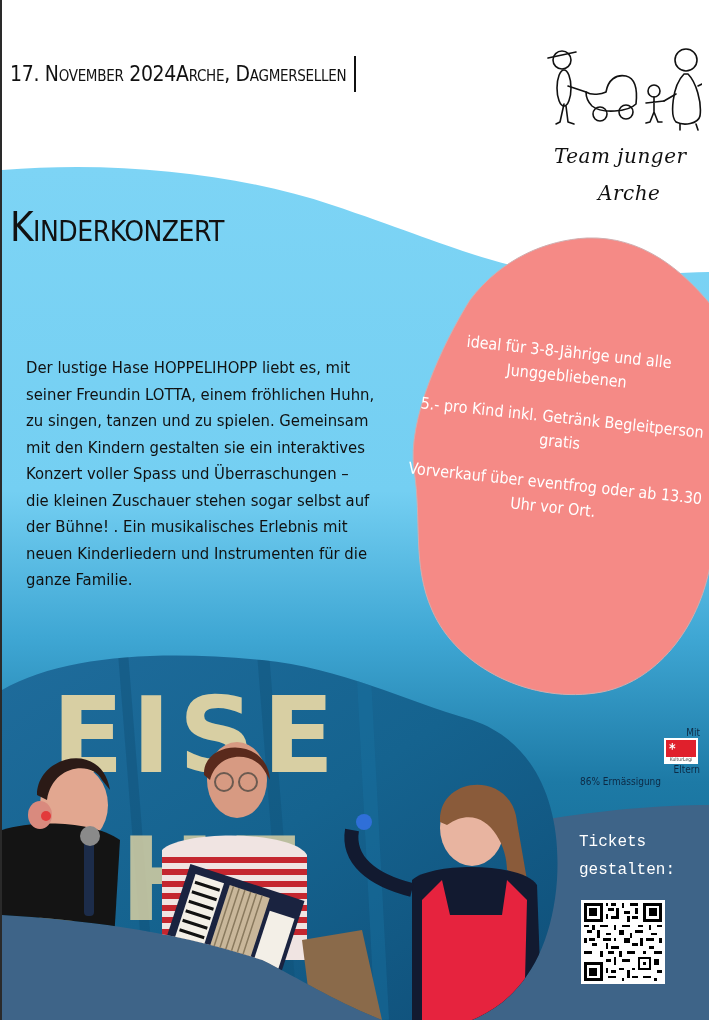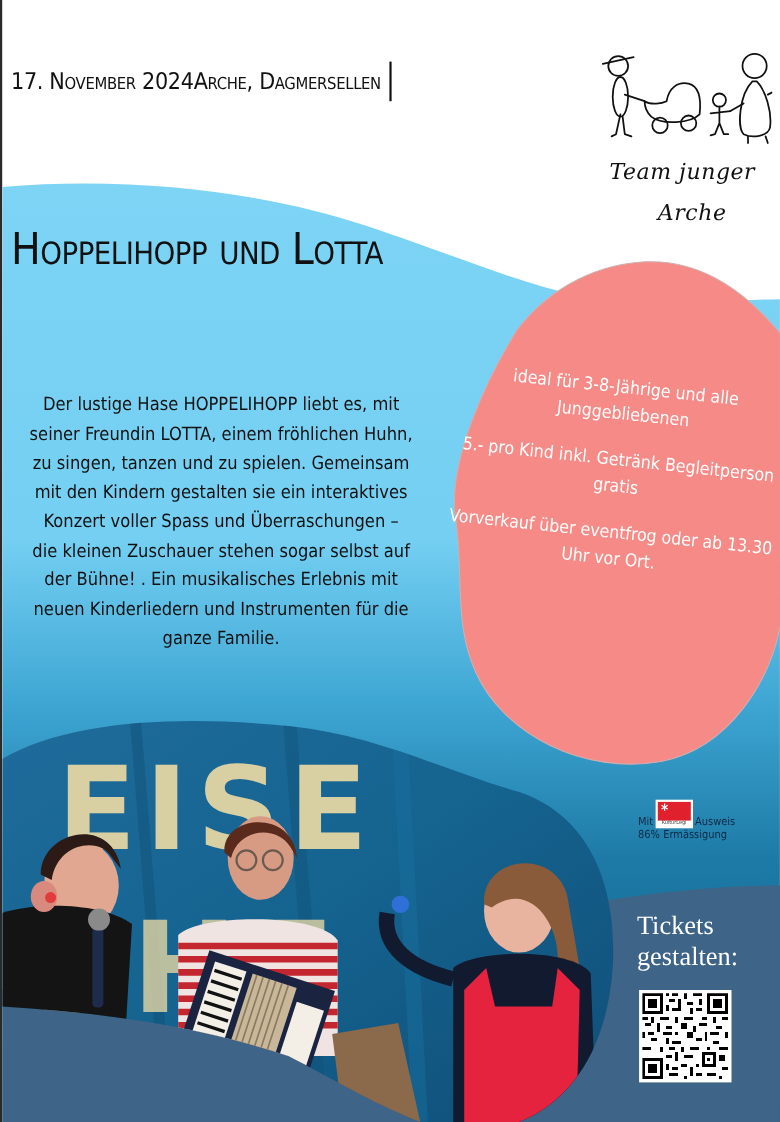--- a/index.html
+++ b/index.html
@@ -24,38 +24,38 @@
   .logo svg { position: absolute; left: 0; top: 0; }
   .logo-text { position: absolute; font-family: "DejaVu Serif", serif; font-style: italic; font-size: 20px; color: #111; white-space: nowrap; letter-spacing: 0.5px; }
   .logo-text.l1 { left: 12px; top: 98px; }
   .logo-text.l2 { left: 56px; top: 135px; }
 
   
   .title { position: absolute; left: 8px; top: 195px; }
   .title-line { font-family: "DejaVu Sans Condensed", "DejaVu Sans", sans-serif; font-variant: small-caps; font-size: 40px; line-height: 64px; color: #111; white-space: nowrap; letter-spacing: -0.5px; }
 
   
-  .description { position: absolute; left: 24px; top: 355px; width: 350px; text-align: center; }
+  .description { position: absolute; left: 24px; top: 355px; width: 350px; }
   .description p { font-family: "DejaVu Sans Condensed", "DejaVu Sans", sans-serif; font-size: 16.5px; line-height: 26.5px; color: #111; }
 
   
   .info { position: absolute; left: 408px; top: 340px; width: 300px; transform: rotate(6deg); transform-origin: 50% 50%; }
   .info-block { text-align: center; color: #ffffff; font-family: "DejaVu Sans Condensed", "DejaVu Sans", sans-serif; font-size: 16px; line-height: 24px; margin-bottom: 18px; }
 
   
   .kulturlegi { position: absolute; left: 578px; top: 727px; width: 120px; }
-  .kulturlegi-row { display: flex; align-items: flex-end; font-family: "DejaVu Sans Condensed", "DejaVu Sans", sans-serif; font-size: 10px; color: #0d2a45; }
+  .kulturlegi-row { display: flex; align-items: flex-end; font-family: "DejaVu Sans Condensed", "DejaVu Sans", sans-serif; font-size: 10px; color: #0d2a45; flex-direction: column; }
   .kulturlegi-badge { width: 34px; height: 26px; background: #ffffff; padding: 2px; margin: 0 2px; position: relative; }
   .kulturlegi-badge .red { width: 100%; height: 17px; background: #e0202c; color: #fff; font-size: 14px; line-height: 17px; padding-left: 3px; font-weight: bold; }
   .kulturlegi-badge .label { font-size: 5px; color: #444; text-align: center; line-height: 5px; }
   .kulturlegi-line2 { font-family: "DejaVu Sans Condensed", "DejaVu Sans", sans-serif; font-size: 10px; color: #0d2a45; margin-top: 1px; }
 
   
   .tickets { position: absolute; left: 577px; top: 828px; }
-  .tickets-label { font-family: Liberation Serif, serif; font-size: 24px; line-height: 28px; color: #ffffff; }
+  .tickets-label { font-family: Liberation Mono, monospace; font-size: 16px; line-height: 28px; color: #ffffff; }
   .qr { position: absolute; left: 2px; top: 72px; width: 84px; height: 84px; background: #ffffff; padding: 3px; }
 </style>
 </head>
 <body>
 
 <div class="poster">
 
   <svg class="bg-svg" viewBox="0 0 709 1020" width="709" height="1020">
     <defs>
       <linearGradient id="blueGrad" x1="0" y1="0" x2="0" y2="1">
@@ -157,41 +157,41 @@
       <circle cx="144" cy="14" r="11"></circle>
       <path d="M 142 28 C 130 40, 128 70, 134 76 C 142 80, 156 78, 158 70 C 160 56, 154 36, 146 28 Z"></path>
       <path d="M 122 55 L 134 48 M 156 40 L 160 38"></path>
       <path d="M 138 78 L 138 84 M 154 78 L 156 84"></path>
     </svg>
     <div class="logo-text l1">Team junger</div>
     <div class="logo-text l2">Arche</div>
   </div>
 
   <div class="title">
-    <div class="title-line">Hoppelihopp und Lotta</div>
+    <div class="title-line">Kinderkonzert</div>
   </div>
 
   <div class="description">
     <p>Der lustige Hase HOPPELIHOPP liebt es, mit seiner Freundin LOTTA, einem fröhlichen Huhn, zu singen, tanzen und zu spielen. Gemeinsam mit den Kindern gestalten sie ein interaktives Konzert voller Spass und Überraschungen – die kleinen Zuschauer stehen sogar selbst auf der Bühne! . Ein musikalisches Erlebnis mit neuen Kinderliedern und Instrumenten für die ganze Familie.</p>
   </div>
 
   <div class="info">
     <div class="info-block">ideal für 3-8-Jährige und alle Junggebliebenen</div>
     <div class="info-block">5.- pro Kind inkl. Getränk Begleitperson gratis</div>
     <div class="info-block">Vorverkauf über eventfrog oder ab 13.30 Uhr vor Ort.</div>
   </div>
 
   <div class="kulturlegi">
     <div class="kulturlegi-row">
       <span>Mit</span>
       <span class="kulturlegi-badge">
         <span class="red" style="display:block">*</span>
         <span class="label" style="display:block">KulturLegi</span>
       </span>
-      <span>Ausweis</span>
+      <span>Eltern</span>
     </div>
     <div class="kulturlegi-line2">86% Ermässigung</div>
   </div>
 
   <div class="tickets">
     <div class="tickets-label">Tickets</div>
     <div class="tickets-label">gestalten:</div>
     <div class="qr">
       <svg width="78" height="78" viewBox="0 0 29 29" shape-rendering="crispEdges">
         <rect width="29" height="29" fill="#fff"></rect>

